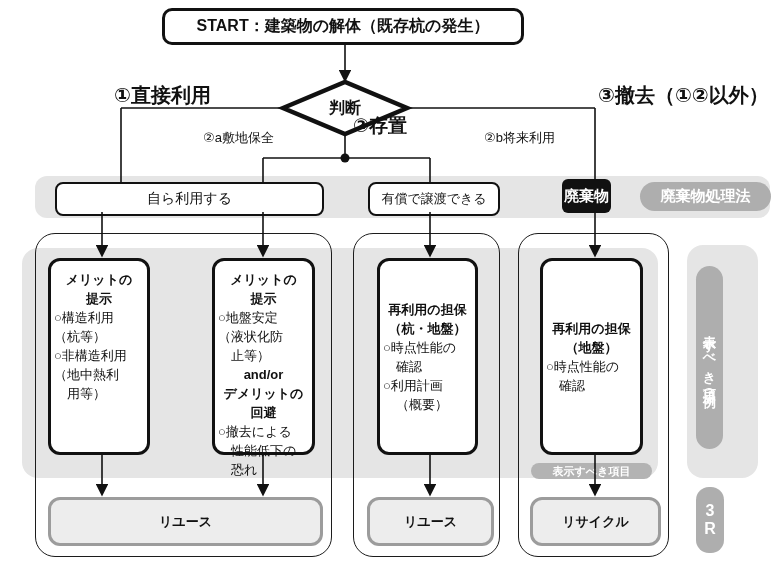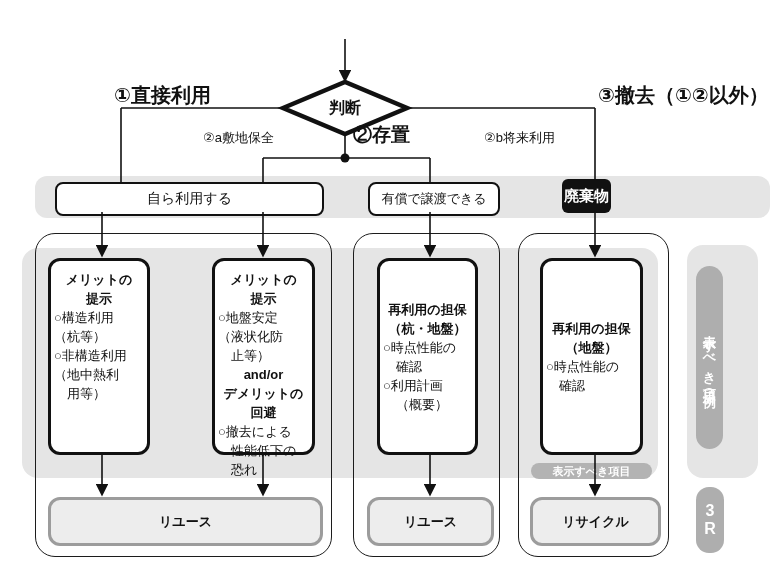--- a/index.html
+++ b/index.html
@@ -17,21 +17,21 @@
   }
   .decision-label{
     left:283px;top:82px;width:124px;height:52px;display:flex;align-items:center;justify-content:center;
     font-weight:bold;font-size:16px;z-index:7;
   }
   .branch{font-weight:bold;white-space:nowrap;z-index:6;}
   .branch-big{font-size:20px;margin-left:36px;}
   .branch-small{font-size:13px;font-weight:normal;}
   .b1{left:78px;top:82px;}
   .b3{left:562px;top:82px;}
-  .b2{left:353px;top:122px;font-size:19px;font-family:Liberation Serif, serif;}
+  .b2{left:353px;top:113px;font-size:19px;}
   .b2a{left:203px;top:129px;}
   .b2b{left:444px;top:129px;margin-left:40px;}
   
   .band1{left:35px;top:176px;width:735px;height:42px;background:#e5e5e5;border-radius:12px;z-index:1;}
   .wbox{background:#fff;border:2.5px solid #111;border-radius:8px;display:flex;align-items:center;justify-content:center;z-index:4;white-space:nowrap;}
   .self-use{left:55px;top:182px;width:265px;height:30px;font-size:14px;}
   .paid{left:368px;top:182px;width:128px;height:30px;font-size:13px;}
   .waste{left:562px;top:179px;width:49px;height:34px;background:#111;color:#fff;font-weight:bold;font-size:15px;border-radius:6px;display:flex;align-items:center;justify-content:center;z-index:4;}
   .pill{background:#aeaeae;color:#fff;font-weight:bold;display:flex;align-items:center;justify-content:center;z-index:4;white-space:nowrap;}
   .waste-law{left:640px;top:182px;width:131px;height:29px;border-radius:15px;font-size:15px;}
@@ -103,32 +103,34 @@
     <line x1="595" y1="213" x2="595" y2="246" stroke="#111" stroke-width="1.6" marker-end="url(#ah)"></line>
 
     <line x1="102" y1="455" x2="102" y2="485" stroke="#111" stroke-width="1.6" marker-end="url(#ah)"></line>
     <line x1="263" y1="455" x2="263" y2="485" stroke="#111" stroke-width="1.6" marker-end="url(#ah)"></line>
     <line x1="430" y1="455" x2="430" y2="485" stroke="#111" stroke-width="1.6" marker-end="url(#ah)"></line>
     <line x1="595" y1="455" x2="595" y2="485" stroke="#111" stroke-width="1.6" marker-end="url(#ah)"></line>
 
     <polygon points="283,108 345,82 407,108 345,134" fill="#ffffff" stroke="#111" stroke-width="4.5"></polygon>
   </svg>
 
+  <div class="abs start-box">START：建築物の解体（既存杭の発生）</div>
 
   <div class="abs decision-label">判断</div>
 
   <div class="abs branch branch-big b1">①直接利用</div>
   <div class="abs branch branch-big b3">③撤去（①②以外）</div>
   <div class="abs branch b2">②存置</div>
   <div class="abs branch branch-small b2a">②a敷地保全</div>
   <div class="abs branch branch-small b2b">②b将来利用</div>
 
   <div class="abs wbox self-use">自ら利用する</div>
   <div class="abs wbox paid">有償で譲渡できる</div>
   <div class="abs waste">廃棄物</div>
+  <div class="abs pill waste-law">廃棄物処理法</div>
 
   <div class="abs cont c1"></div>
   <div class="abs cont c2"></div>
   <div class="abs cont c3"></div>
 
   <div class="abs ibox ib1">
       <div class="bl b c">メリットの</div>
       <div class="bl b c">提示</div>
       <div class="bl">○構造利用</div>
       <div class="bl">（杭等）</div>

